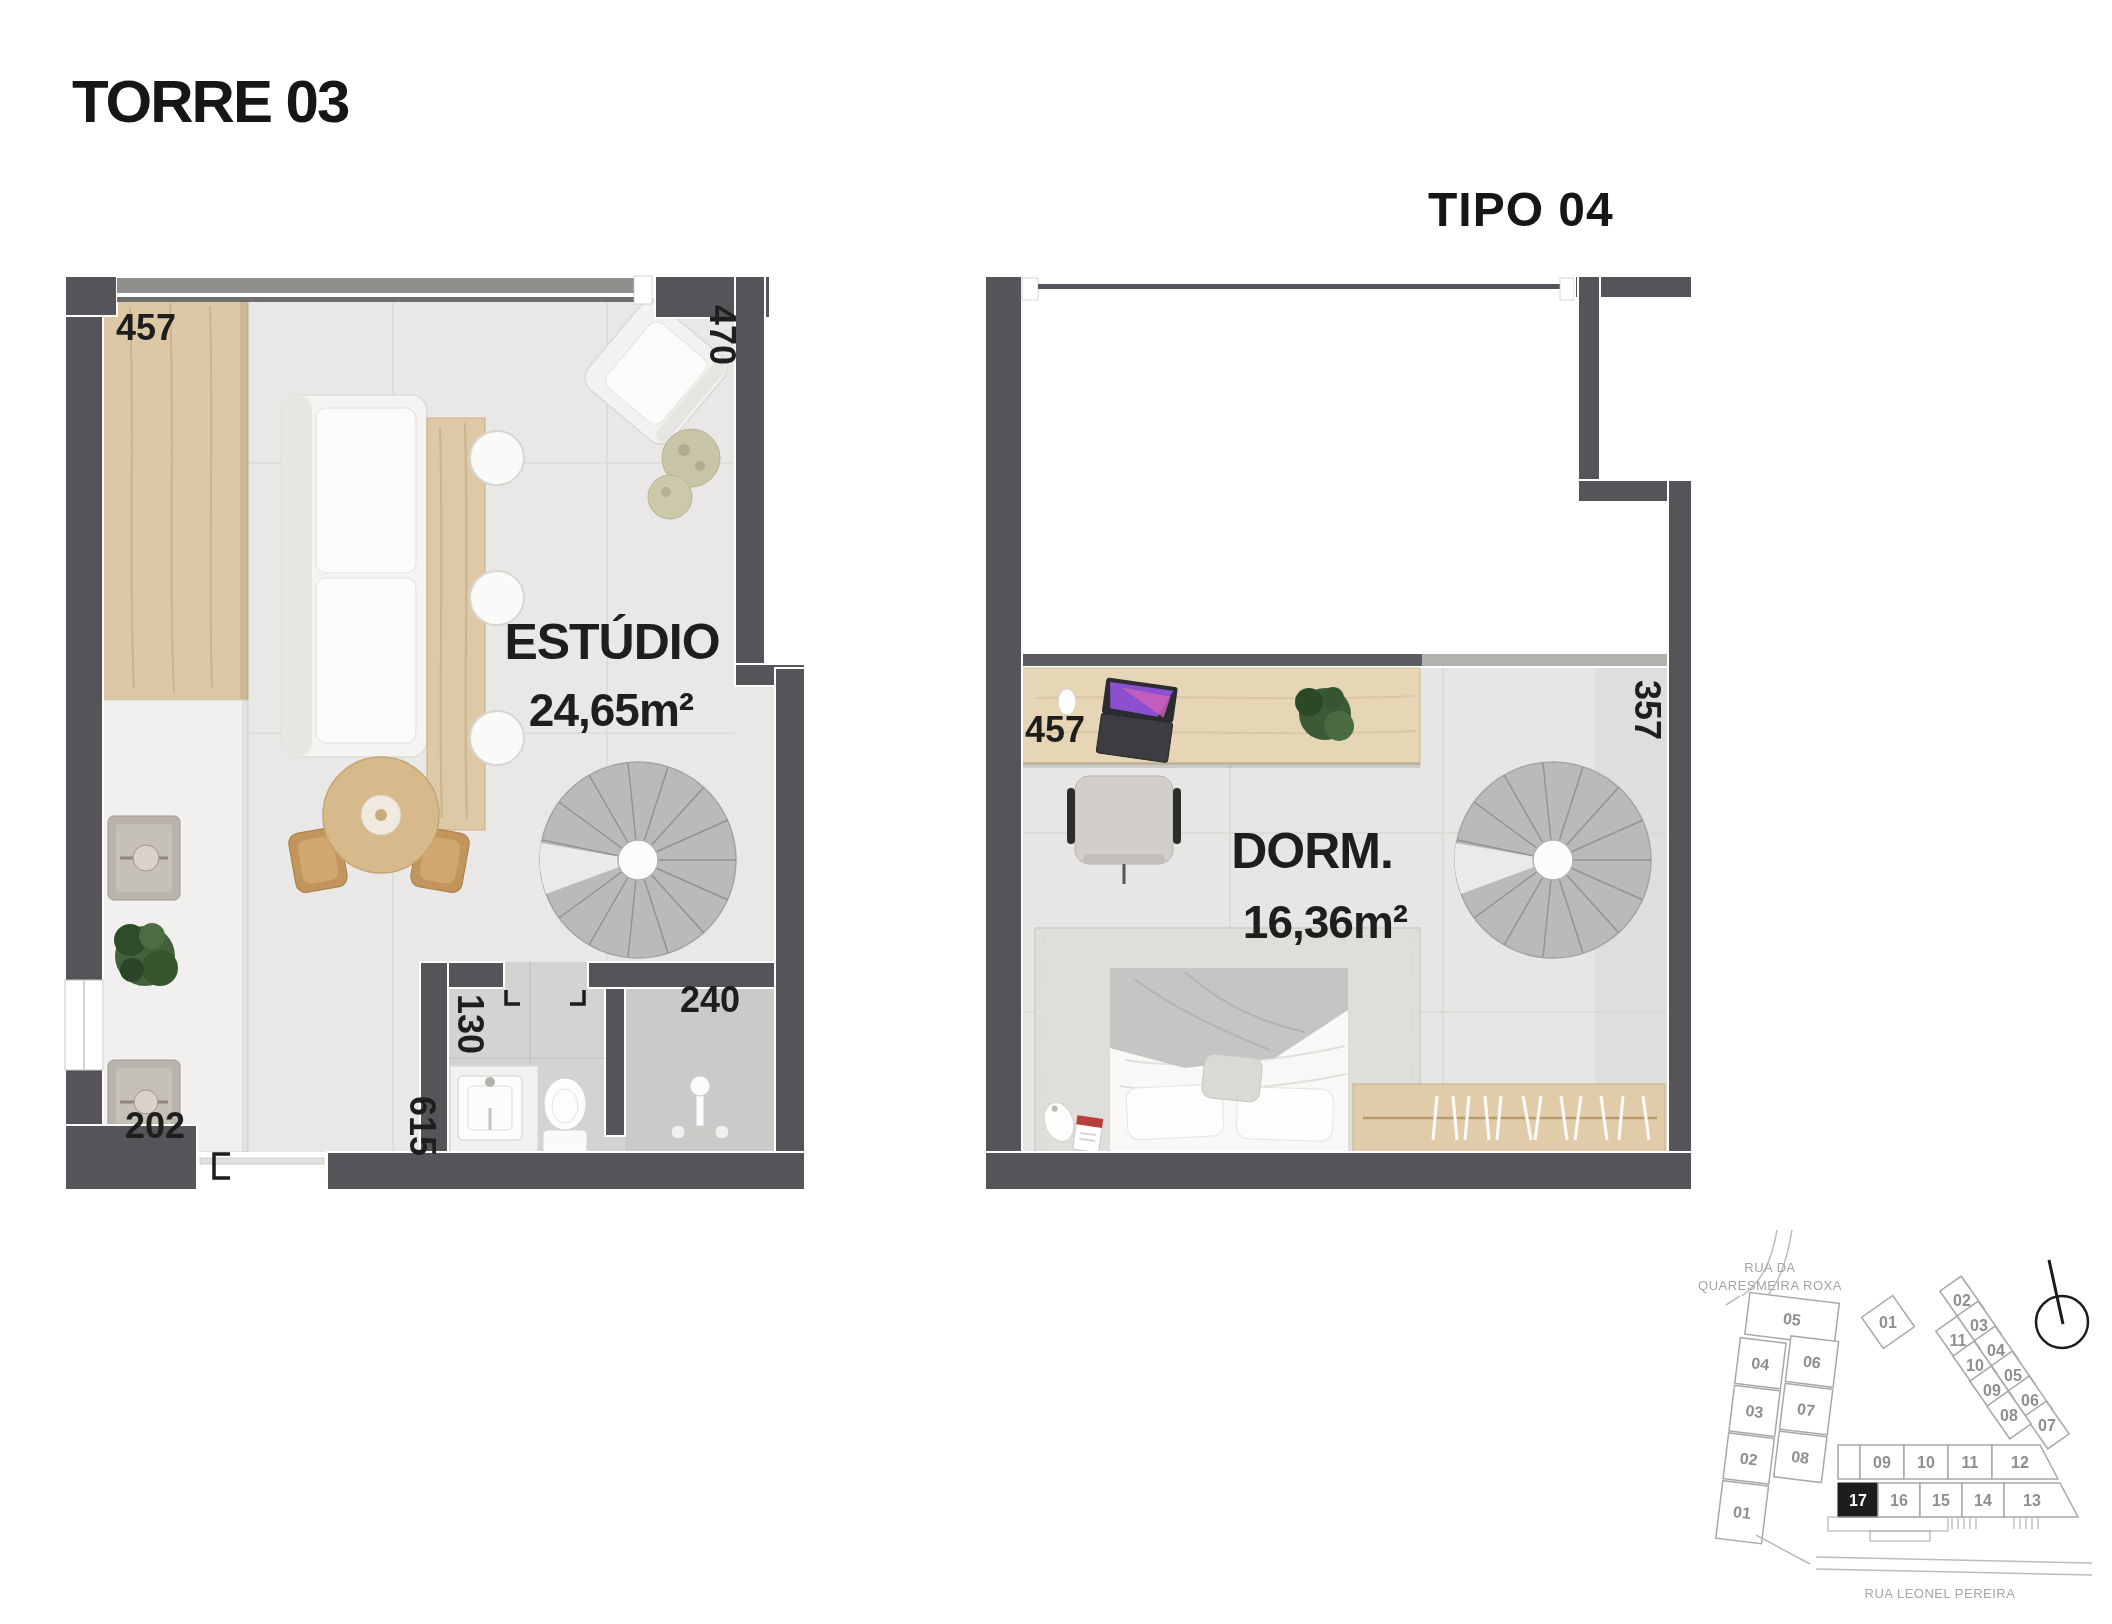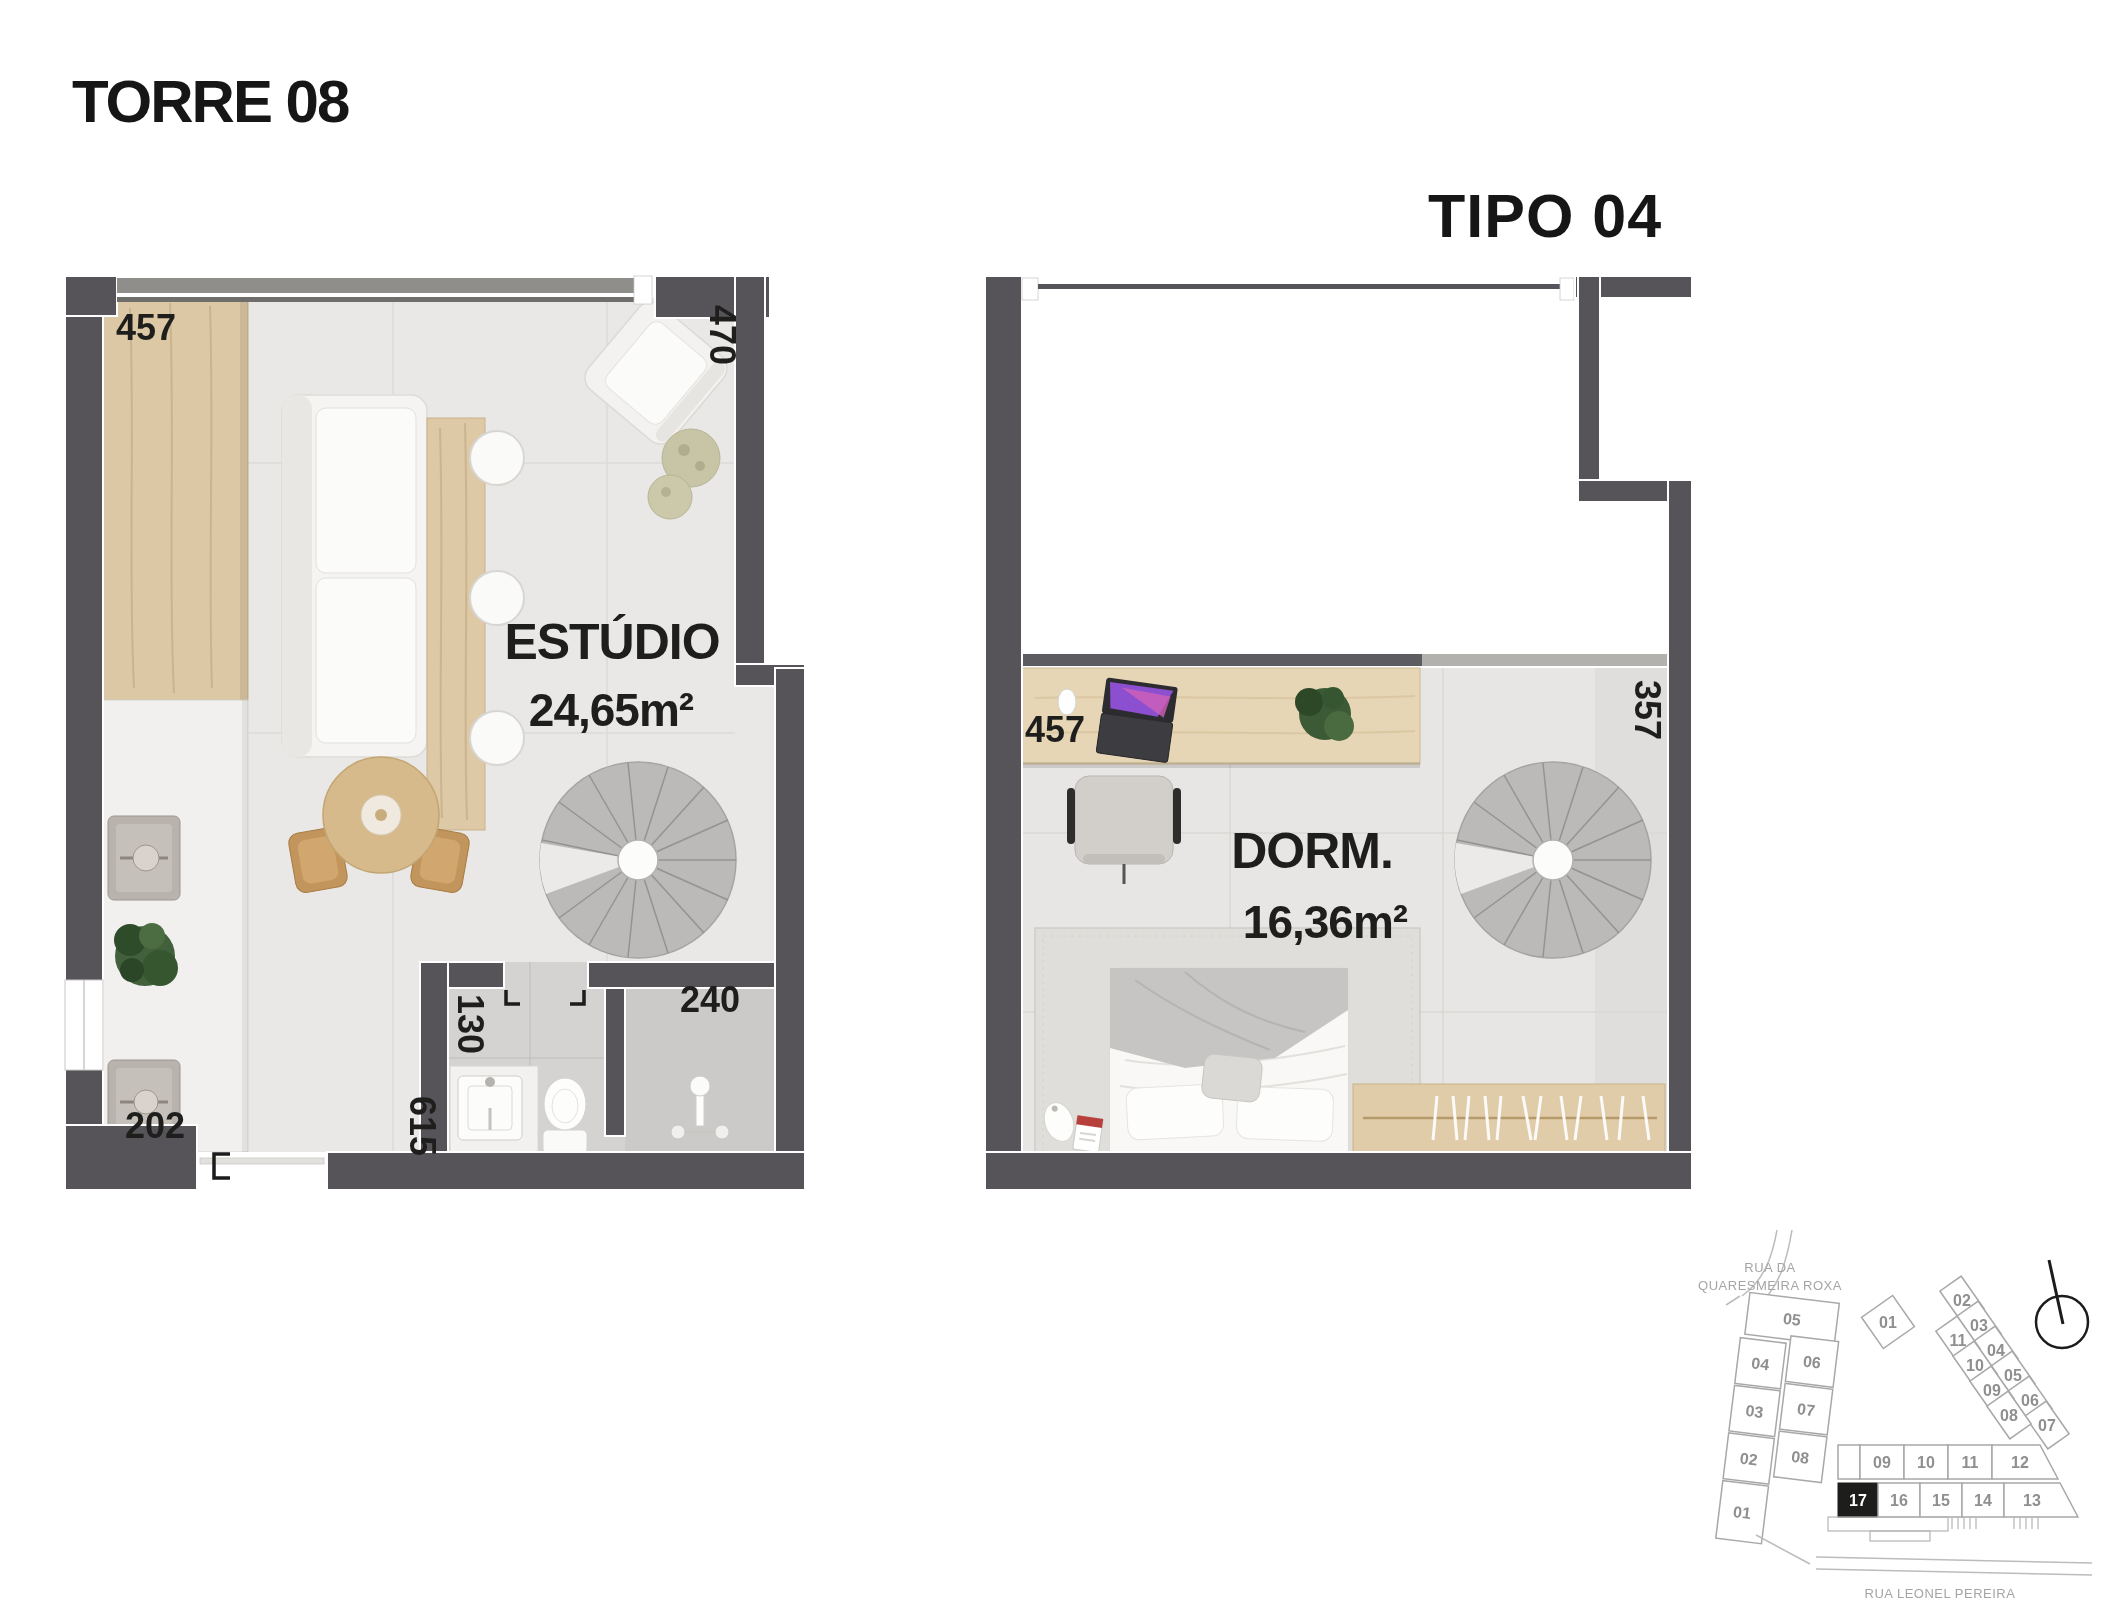--- a/index.html
+++ b/index.html
@@ -5,21 +5,21 @@
   html,body{margin:0;padding:0;}
   body{
     width:2112px;height:1624px;background:#ffffff;position:relative;overflow:hidden;
     font-family:"Liberation Sans", sans-serif;
   }
   .page-title{
     position:absolute;left:72px;top:72px;font-size:60px;font-weight:800;
     letter-spacing:-2px;color:#161616;line-height:1;
   }
   .type-label{
-    position:absolute;left:1428px;top:186px;font-size:61px;font-weight:800;
+    position:absolute;left:1428px;top:186px;font-size:48px;font-weight:800;
     letter-spacing:1px;color:#161616;line-height:1;
   }
   svg{position:absolute;}
   #plan-studio{left:60px;top:268px;}
   #plan-dorm{left:975px;top:268px;}
   #key-plan{left:1570px;top:1230px;}
   svg text{font-family:"Liberation Sans", sans-serif;}
   .dim{font-size:36px;font-weight:700;fill:#1e1e1c;}
   .room-name{font-size:50px;font-weight:800;fill:#1e1e1c;letter-spacing:-1px;}
   .room-area{font-size:46px;font-weight:800;fill:#1e1e1c;letter-spacing:-1px;}
@@ -27,21 +27,21 @@
   .seam{stroke:#dcdbd8;stroke-width:1.5;}
   .seam2{stroke:#dad9d6;stroke-width:1.5;}
   .kp-cell{fill:#ffffff;stroke:#a8a8a8;stroke-width:1.5;}
   .kp-num{font-size:16px;font-weight:600;fill:#8f8f8f;text-anchor:middle;}
   .kp-street{font-size:13px;fill:#a5a5a5;text-anchor:middle;letter-spacing:0.5px;}
   .bracket{fill:none;stroke:#1c1c1c;stroke-width:3.5;}
 </style>
 </head>
 <body>
 
-<div class="page-title">TORRE 08</div>
+<div class="page-title">TORRE 03</div>
 <div class="type-label">TIPO 04</div>
 
 <svg id="plan-studio" width="765" height="930" viewBox="0 0 765 930">
   <defs>
     <g id="stairShape">
       <circle cx="578" cy="592" r="98" fill="#bbbab8" stroke="#a5a4a2" stroke-width="1.5"></circle>
       <g stroke="#949391" stroke-width="1.5">
         <line x1="578" y1="592" x2="676" y2="592"></line>
           <line x1="578" y1="592" x2="668" y2="632"></line>
         <line x1="578" y1="592" x2="644" y2="665"></line>

